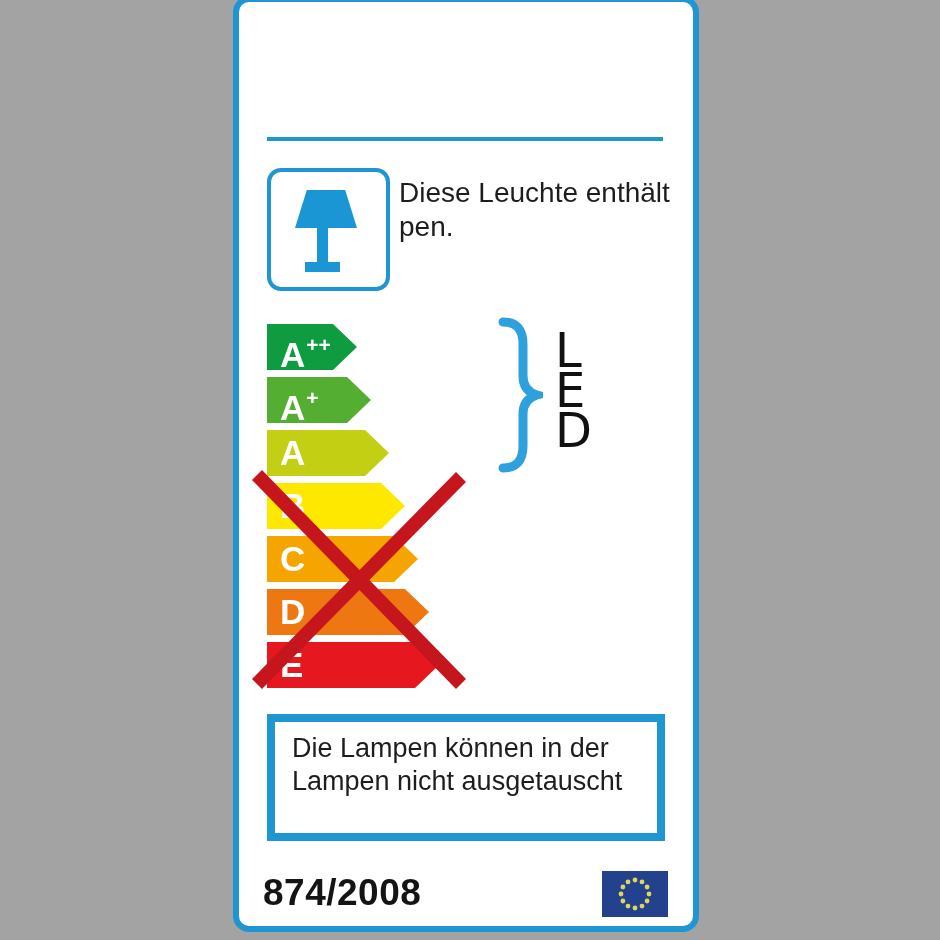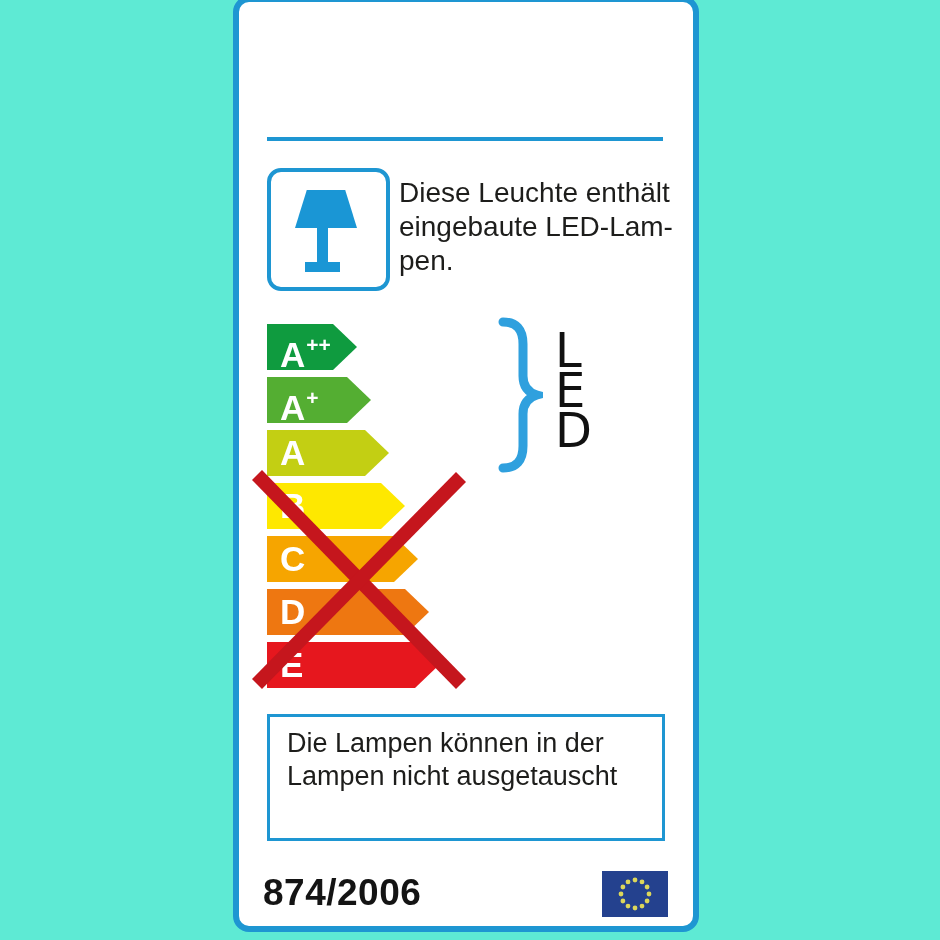--- a/index.html
+++ b/index.html
@@ -1,18 +1,18 @@
 <!DOCTYPE html>
 <html><head>
 <meta charset="utf-8">
 <style>
   * { margin:0; padding:0; box-sizing:border-box; }
   html,body { width:940px; height:940px; background:#ffffff; overflow:hidden;
               font-family:"Liberation Sans", sans-serif; }
-  .canvas { position:relative; width:940px; height:940px; background:#5eead4; }
+  .canvas { position:relative; width:940px; height:940px; background:#a3a3a3; }
 
   .label { position:absolute; left:233px; top:-4px; width:466px; height:936px;
            border:6px solid #1e96d2; border-radius:16px; background:#ffffff; }
 
   .topline { position:absolute; left:28px; top:135px; width:396px; height:4px; }
 
   .lamp-box { position:absolute; left:28px; top:166px; width:123px; height:123px;
               border:4px solid #1e96d2; border-radius:14px; background:#fff; }
   .lamp { position:absolute; left:0; top:0; width:115px; height:115px; }
   .lamp-shade { position:absolute; left:24px; top:18px; width:62px; height:38px;
@@ -30,21 +30,21 @@
   .arrow sup { font-size:21px; font-weight:bold; position:relative; top:-2px; left:1px; }
 
   .brace-svg { position:absolute; left:252px; top:314px; }
   .led { position:absolute; left:316px; top:328px; width:40px;
          font-family:"DejaVu Sans", sans-serif; font-size:48px; line-height:40px;
          color:#111111; word-break:break-all; letter-spacing:1px; }
 
   .xmark { position:absolute; left:8px; top:464px; }
 
   .note-box { position:absolute; left:28px; top:712px; width:398px; height:127px;
-              border:3px solid #0f766e; background:#fff;
+              border:8px solid #0f766e; background:#fff;
               padding:10px 10px 0 17px; font-size:27px; line-height:33px; color:#1d1d1b; }
 
   .reg { position:absolute; left:24px; top:870px; font-size:37px; font-weight:bold;
          color:#141414; letter-spacing:0.5px; }
 
   .flag-svg { position:absolute; left:363px; top:869px; }
 </style>
 </head>
 <body>
 
@@ -56,21 +56,20 @@
     <div class="lamp-box" style="border-color: rgb(30, 150, 210);">
       <div class="lamp">
         <div class="lamp-shade" style="background: rgb(26, 150, 213);"></div>
         <div class="lamp-stem" style="background: rgb(26, 150, 213);"></div>
         <div class="lamp-base" style="background: rgb(26, 150, 213);"></div>
       </div>
     </div>
 
     <div class="intro">
       <div>Diese Leuchte enthält</div>
-      <div>eingebaute LED-Lam-</div>
       <div>pen.</div>
     </div>
 
     <div class="scale">
       <div class="arrow" style="width: 90px; background: rgb(15, 155, 63);"><span>A</span><sup>++</sup></div>
       <div class="arrow" style="width: 104px; background: rgb(84, 174, 50);"><span>A</span><sup>+</sup></div>
       <div class="arrow" style="width: 122px; background: rgb(195, 207, 19);"><span>A</span></div>
       <div class="arrow" style="width: 138px; background: rgb(254, 232, 0);"><span>B</span></div>
       <div class="arrow" style="width: 151px; background: rgb(246, 165, 0);"><span>C</span></div>
       <div class="arrow" style="width: 162px; background: rgb(238, 119, 17);"><span>D</span></div>
@@ -86,21 +85,21 @@
     <svg class="xmark" width="226" height="228" viewBox="0 0 226 228" style="color: rgb(197, 22, 29);">
       <line x1="10" y1="9" x2="214" y2="218" stroke="currentColor" stroke-width="14"></line>
       <line x1="214" y1="11" x2="10" y2="218" stroke="currentColor" stroke-width="14"></line>
     </svg>
 
     <div class="note-box" style="border-color: rgb(30, 150, 210);">
       <div>Die Lampen können in der</div>
       <div>Lampen nicht ausgetauscht</div>
     </div>
 
-    <div class="reg">874/2006</div>
+    <div class="reg">874/2008</div>
 
     <svg class="flag-svg" width="66" height="46" viewBox="0 0 66 46">
       <rect x="0" y="0" width="66" height="46" fill="#24418e"></rect>
       <g fill="#ddd75a">
         <circle cx="33" cy="9" r="2.4"></circle>
         <circle cx="40" cy="10.9" r="2.4"></circle>
         <circle cx="45.1" cy="16" r="2.4"></circle>
         <circle cx="47" cy="23" r="2.4"></circle>
         <circle cx="45.1" cy="30" r="2.4"></circle>
         <circle cx="40" cy="35.1" r="2.4"></circle>

